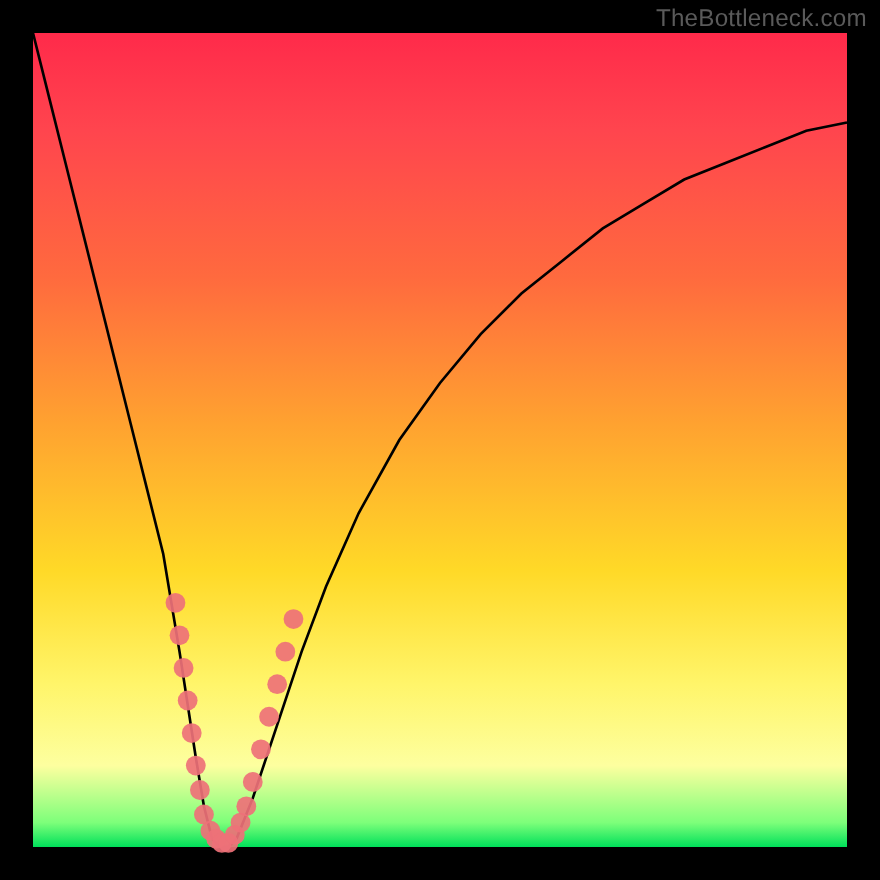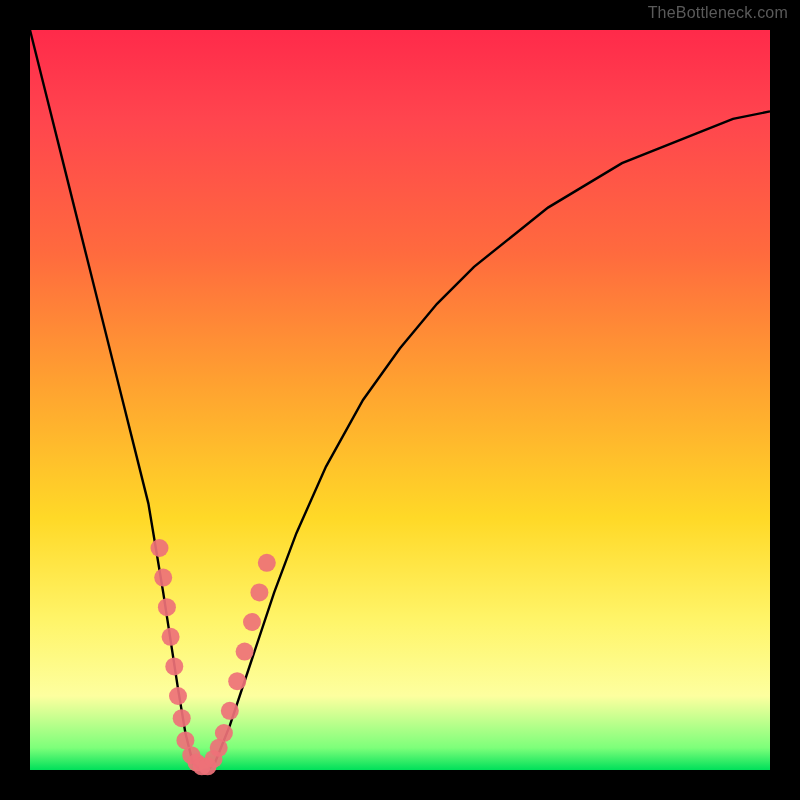--- a/index.html
+++ b/index.html
@@ -35,21 +35,21 @@
       #fdff9f 90%,
       #7dff7a 97%,
       #00e05a 100%
     );
   }
   .watermark {
     position: absolute;
     top: 4px;
     right: 12px;
     color: #5a5a5a;
-    font-size: 16px;
+    font-size: 22px;
     font-weight: 500;
     letter-spacing: 0.2px;
     user-select: none;
   }
   svg.curve {
     position: absolute;
     left: 0;
     top: 0;
     width: 740px;
     height: 740px;

